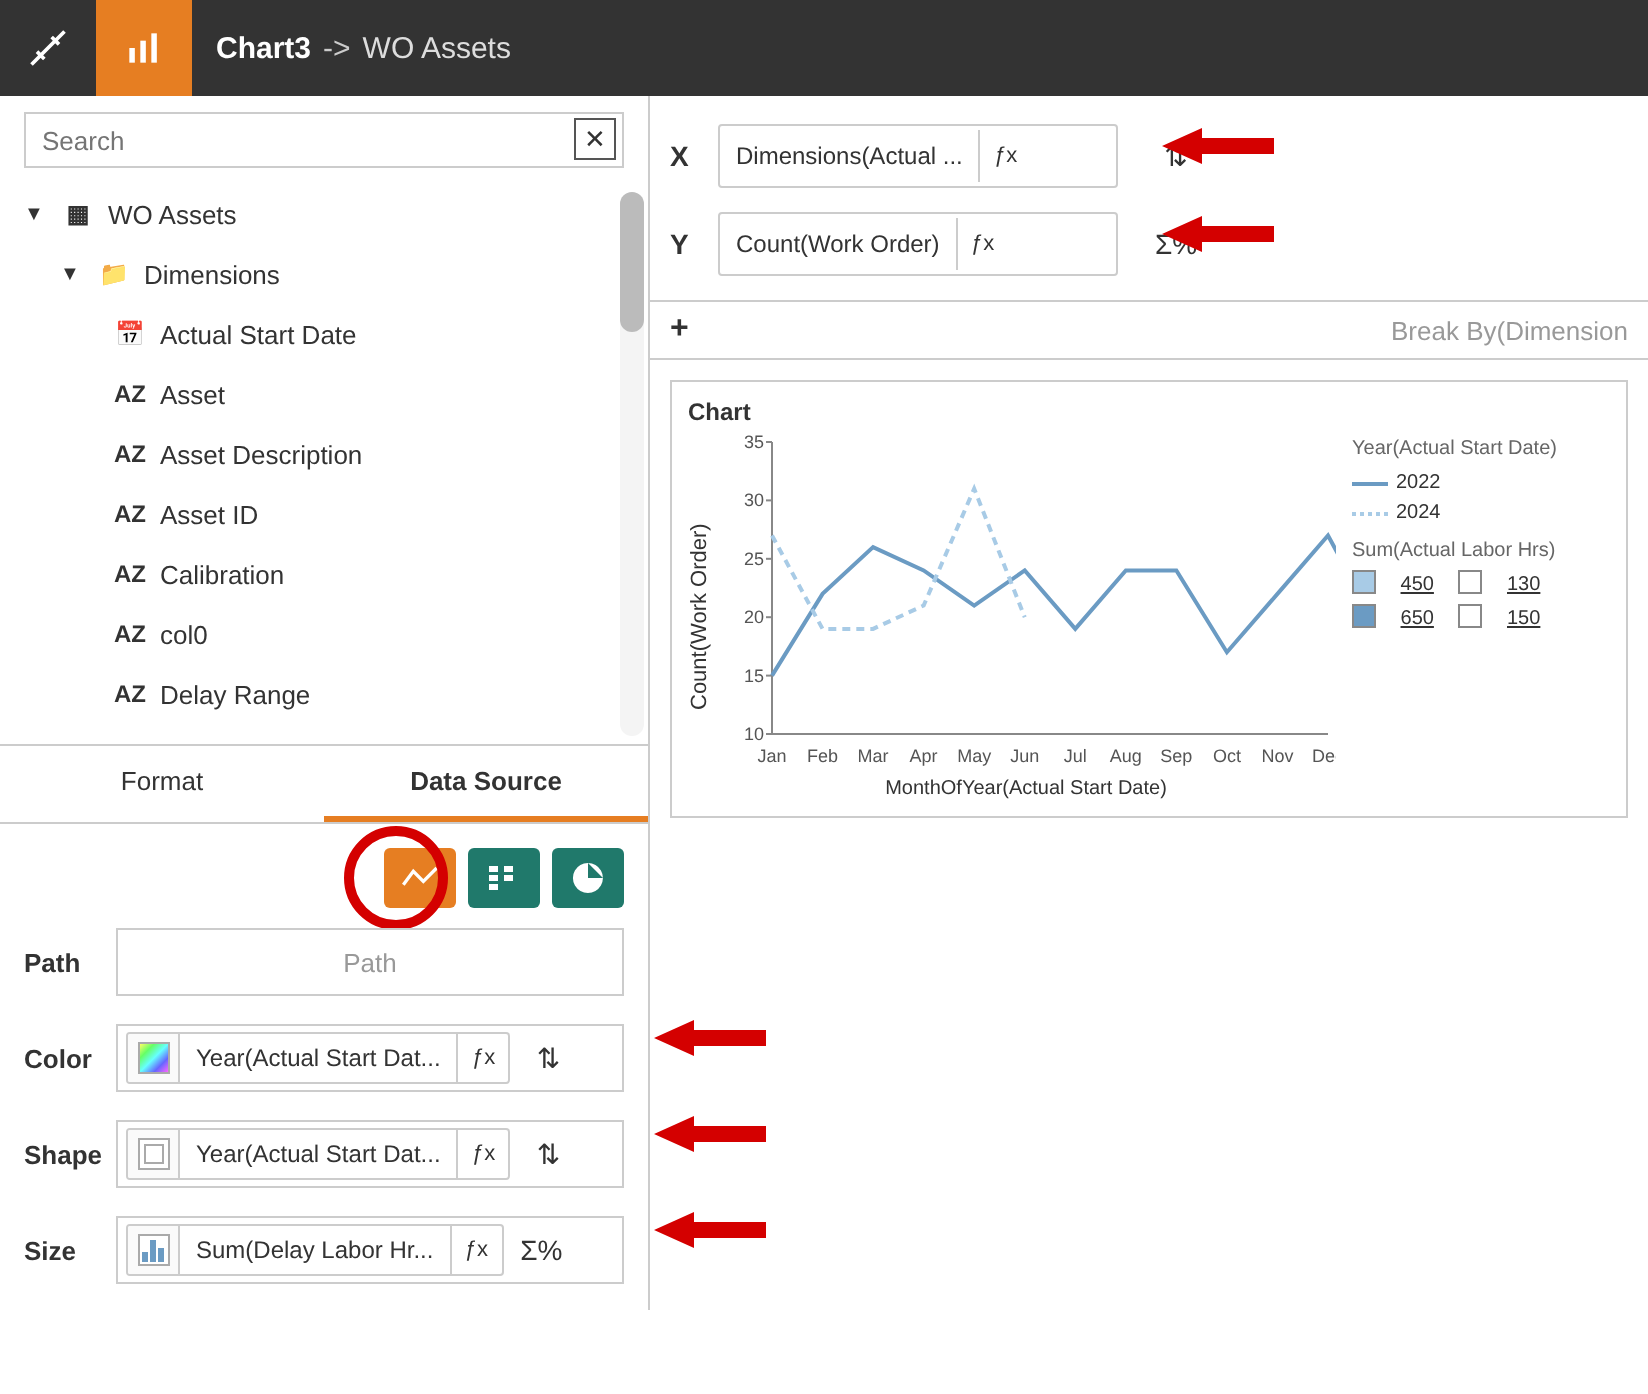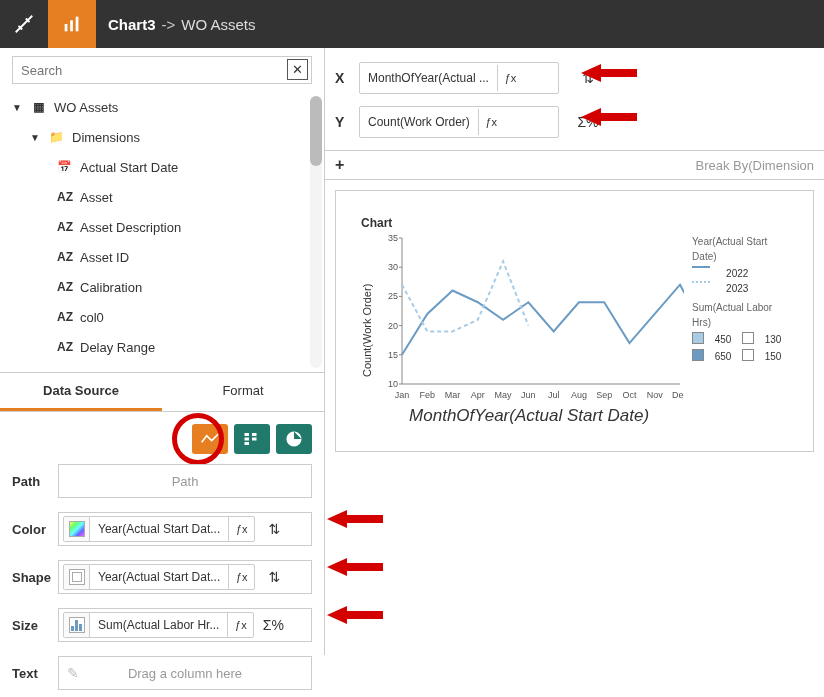--- a/index.html
+++ b/index.html
@@ -67,36 +67,36 @@
   .xy-pill .pill-text { max-width: 140px; }
   .break-row { border-top:1px solid #ccc; border-bottom:1px solid #ccc; height:30px; display:flex; align-items:center; padding:0 10px; color:#999; margin-top:6px;}
   .break-plus { font-size:16px; color:#333; width:16px; font-weight:bold;}
   .break-text { flex:1; text-align:right; font-size:13px; overflow:hidden; white-space:nowrap;}
 
   
   .arrow-r { position:absolute; width:56px; height:22px; pointer-events:none;}
   .arrow-r svg { width:100%; height:100%; }
 
   
-  .chart-outer { margin: 10px; border:1px solid #ccc; padding:25px; }
+  .chart-outer { margin: 10px; border:1px solid #ccc; padding:8px; }
   .chart-title { font-size:12px; font-weight:bold; margin-bottom:4px;}
   .chart-body { display:flex; }
   .plot { position:relative; width:310px; height:170px; }
   .ylabel { writing-mode: vertical-rl; transform: rotate(180deg); font-size:11px; text-align:center; width:14px;}
-  .xlabel { text-align:center; font-size:17px; margin-top:2px;font-style:italic;}
+  .xlabel { text-align:center; font-size:10px; margin-top:2px;}
   .legend { padding-left:8px; font-size:10px; line-height:15px;}
   .legend-title { color:#666; margin-bottom:2px;}
-  .legend-row { display:flex; align-items:flex-start; gap:16px;}
+  .legend-row { display:flex; align-items:center; gap:4px;}
   .legend-line { width:18px; height:0; border-top:2px solid #6b9bc3;}
   .legend-line.dashed { border-top:2px dotted #a8cbe6;}
   .legend-sq { width:12px; height:12px; border:1px solid #888; background:#a8cbe6;}
   .legend-sq.s2 { background:#6b9bc3;}
   .legend-sq.s3 { background:#fff;}
   .legend-sq.s4 { background:#fff;}
-  .legend-grid { display:grid; grid-template-columns:auto auto auto auto; gap:2px 4px;}
+  .legend-grid { display:grid; grid-template-columns:auto auto auto auto; gap:2px 4px;text-decoration:underline;}
 
   .swatch-rainbow { width:16px; height:16px; background: linear-gradient(135deg,#ff6,#6f6,#6ff,#66f,#f6f); border:1px solid #aaa;}
   .swatch-grid { width:16px; height:16px; background:#fff; border:1px solid #aaa; position:relative;}
   .swatch-grid::before{content:"";position:absolute;inset:2px;border:1px solid #aaa;}
   .swatch-bars { width:16px; height:16px; display:flex; align-items:flex-end; gap:1px; padding:1px; border:1px solid #aaa; background:#fff;}
   .swatch-bars span{background:#6b9bc3; width:3px;}
   .swatch-pencil { color:#bbb; font-size:14px;}
 </style>
 </head>
 <body>
@@ -168,22 +168,22 @@
         <div class="tree-row indent2">
             <span class="node-icon">AZ</span>
             <span class="node-label">Delay Range</span>
           </div>
       </div>
       <div class="scroll-track"></div>
       <div class="scroll-thumb"></div>
     </div>
 
     <div class="tabs">
+      <div class="tab">Format</div>
       <div class="tab active">Data Source</div>
-      <div class="tab">Format</div>
     </div>
 
     <div class="type-row">
       <div class="type-btn orange">
         <svg width="20" height="14" viewBox="0 0 24 16" fill="none" stroke="#fff" stroke-width="2">
             <path d="M2 12 L8 4 L14 10 L22 2"></path>
           </svg>
       </div>
       <div class="type-btn green">
         <svg width="18" height="16" viewBox="0 0 24 20" fill="#fff">
@@ -240,42 +240,35 @@
         <div class="shelf-label">Size</div>
         <div class="shelf-box">
           <div class="pill">
             <div class="pill-swatch">
                 <div class="swatch-bars">
                   <span style="height:40%"></span>
                   <span style="height:90%"></span>
                   <span style="height:60%"></span>
                 </div>
               </div>
-            <div class="pill-text">Sum(Actual Labor Hr...</div>
+            <div class="pill-text">Sum(Delay Labor Hr...</div>
             <div class="pill-fx">ƒx</div>
           </div>
           <div class="sort-icon">Σ%</div>
         </div>
       </div>
 
-      <div class="shelf-row">
-        <div class="shelf-label">Text</div>
-        <div class="shelf-box empty">
-          <span class="swatch-pencil" style="position:absolute; left:8px;">✎</span>
-          <span>Drag a column here</span>
-        </div>
-      </div>
     </div>
   </div>
 
   <div class="right">
     <div class="xy-row">
       <div class="xy-label">X</div>
       <div class="xy-pill">
-        <div class="pill-text">MonthOfYear(Actual ...</div>
+        <div class="pill-text">Dimensions(Actual ...</div>
         <div class="pill-fx" style="border-left:1px solid #ccc;">ƒx</div>
       </div>
       <div class="sort-icon">⇅</div>
     </div>
     <div class="arrow-r" style="top:14px; left:256px;"><svg viewBox="0 0 56 22">
           <polygon points="0,11 20,2 20,7 56,7 56,15 20,15 20,20" fill="#d40000"></polygon>
         </svg></div>
 
     <div class="xy-row">
       <div class="xy-label">Y</div>
@@ -334,21 +327,21 @@
           <div class="xlabel">MonthOfYear(Actual Start Date)</div>
         </div>
         <div class="legend">
           <div class="legend-title">Year(Actual Start Date)</div>
           <div class="legend-row">
               <div class="legend-line"></div>
               <span>2022</span>
             </div>
           <div class="legend-row">
               <div class="legend-line dashed"></div>
-              <span>2023</span>
+              <span>2024</span>
             </div>
           <div class="legend-title" style="margin-top:4px;">Sum(Actual  Labor Hrs)</div>
           <div class="legend-grid">
             <div class="legend-sq"></div>
               <span>450</span>
             <div class="legend-sq s3"></div>
               <span>130</span>
             <div class="legend-sq s2"></div>
               <span>650</span>
             <div class="legend-sq s4"></div>

